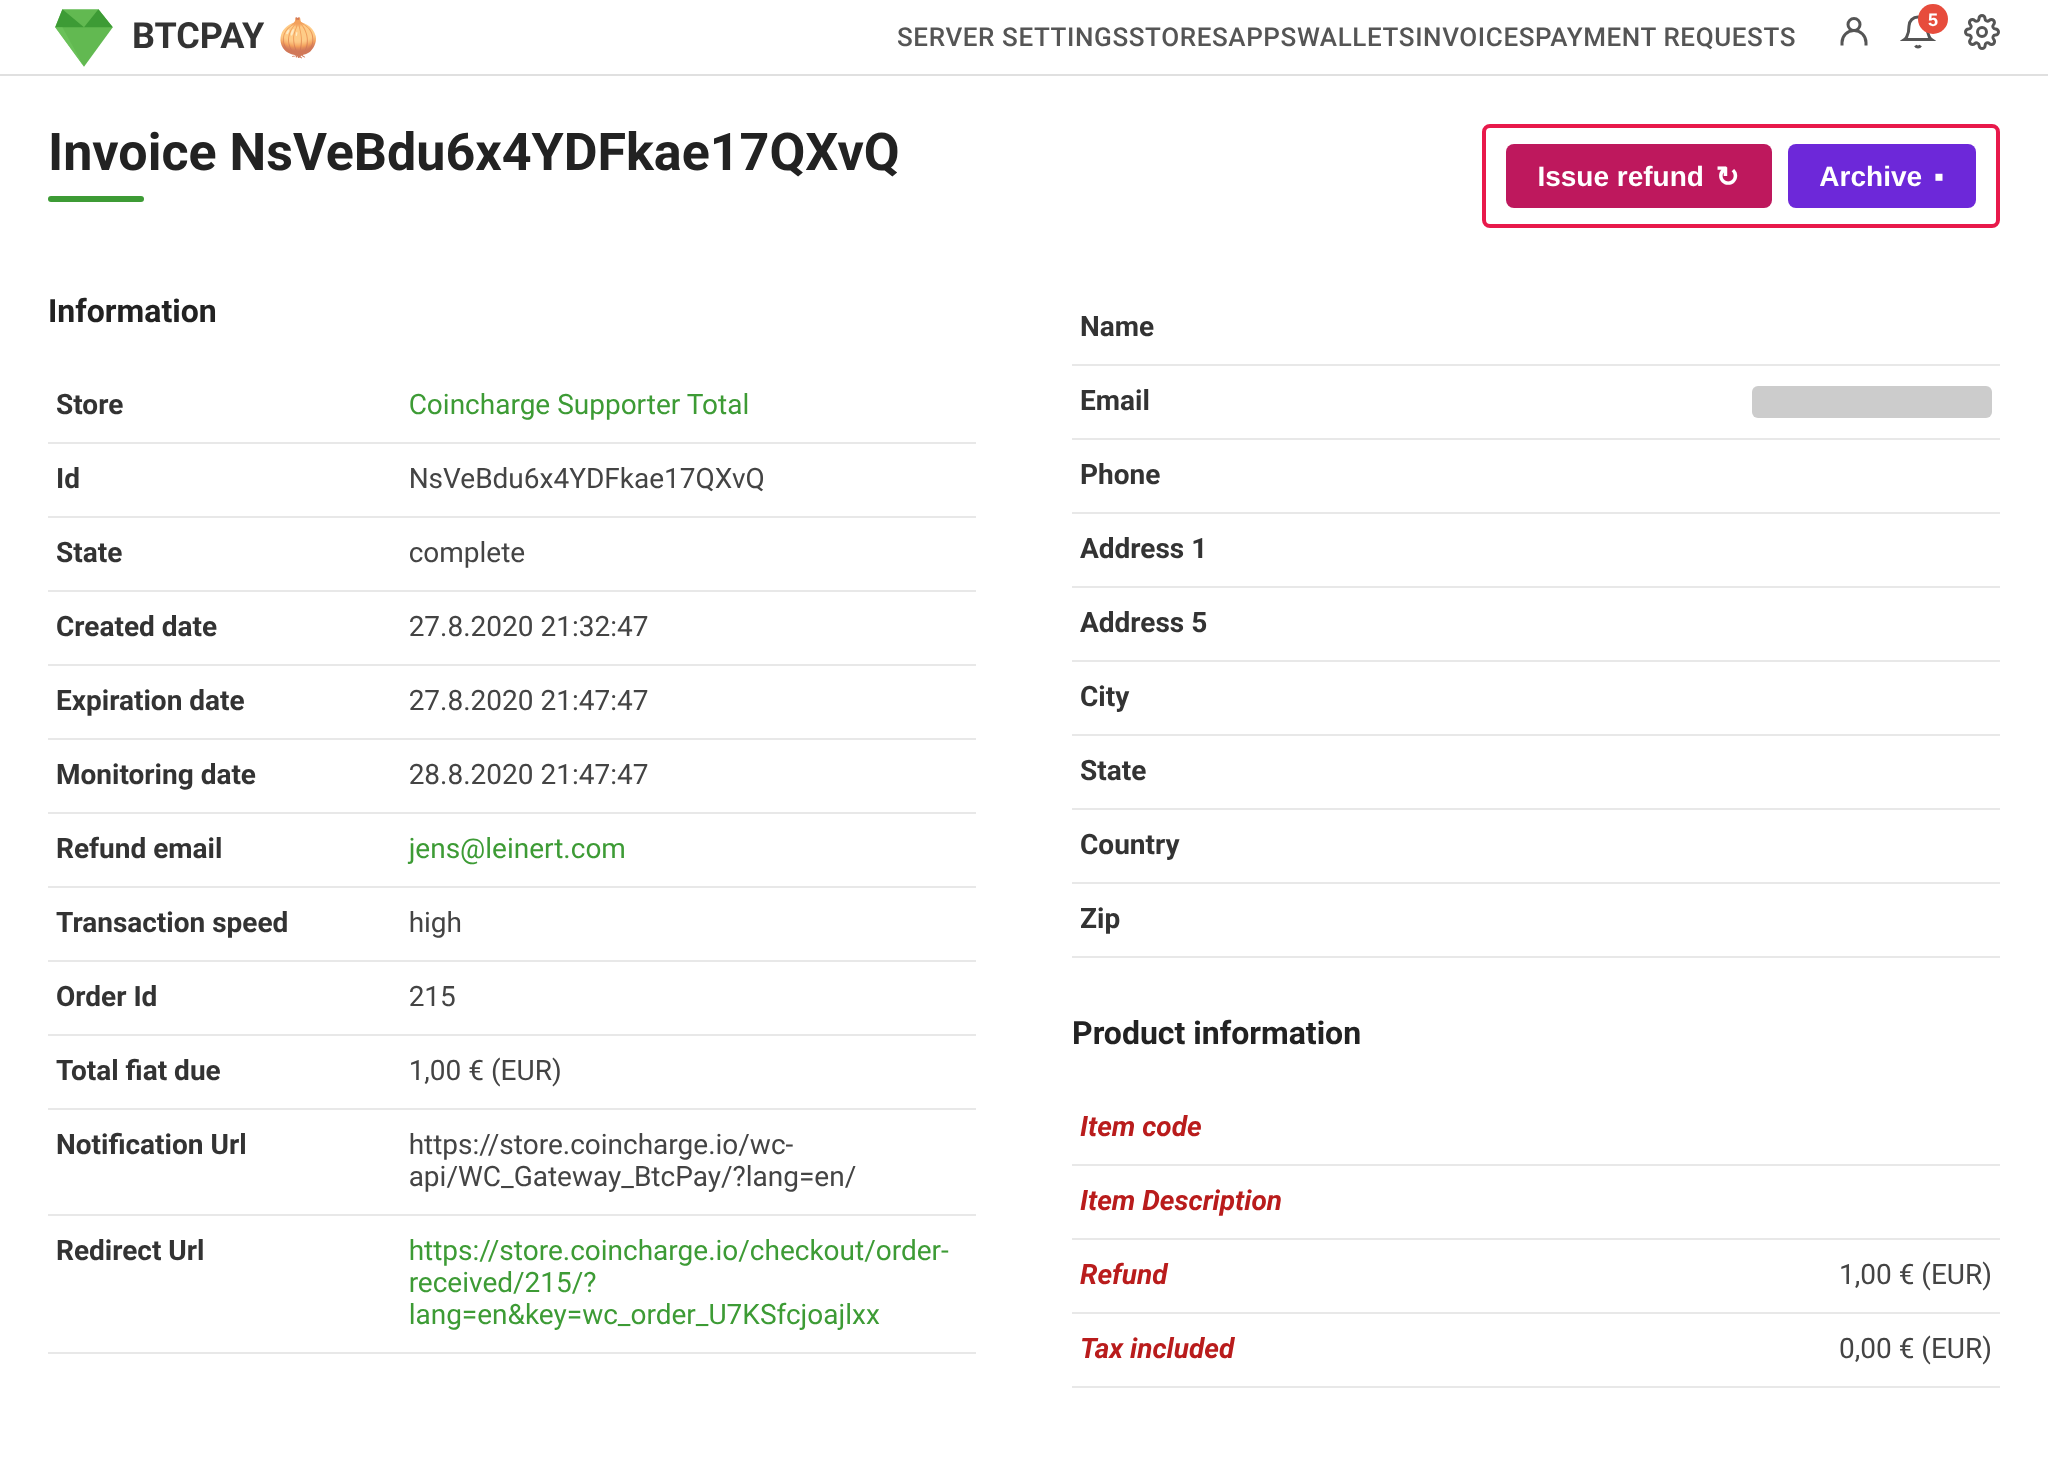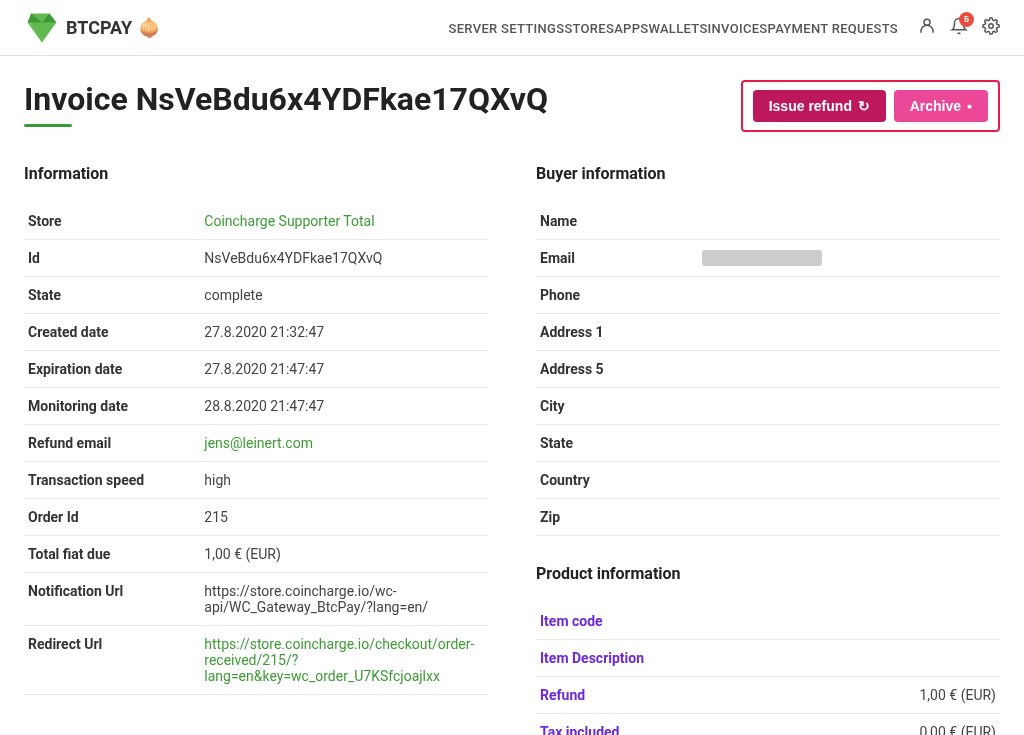--- a/index.html
+++ b/index.html
@@ -3,21 +3,21 @@
   <meta charset="utf-8">
   <style>
     * { box-sizing: border-box; margin: 0; padding: 0; }
     body { font-family: -apple-system, BlinkMacSystemFont, 'Segoe UI', Roboto, sans-serif; font-size: 14px; color: #333; background: #fff; }
 
     
     .navbar {
       display: flex;
       align-items: center;
       padding: 0 24px;
-      height: 56px;
+      height: 38px;
       background: #fff;
       border-bottom: 1px solid #e0e0e0;
     }
     .navbar-brand {
       display: flex;
       align-items: center;
       gap: 6px;
       margin-right: auto;
     }
     .logo-svg { width: 36px; height: 36px; }
@@ -78,21 +78,21 @@
     }
 
     
     .page-header {
       display: flex;
       align-items: flex-start;
       justify-content: space-between;
       margin-bottom: 32px;
     }
     .page-title-block h1 {
-      font-size: 32px;
+      font-size: 26px;
       font-weight: 700;
       color: #222;
       margin-bottom: 6px;
     }
     .title-underline {
       width: 48px;
       height: 3px;
       background: #3d9b35;
       border-radius: 2px;
     }
@@ -111,21 +111,21 @@
       padding: 8px 16px;
       border-radius: 4px;
       font-size: 14px;
       font-weight: 600;
       cursor: pointer;
       display: flex;
       align-items: center;
       gap: 6px;
     }
     .btn-archive {
-      background: #ec4899;
+      background: #6d28d9;
       color: #fff;
       border: none;
       padding: 8px 16px;
       border-radius: 4px;
       font-size: 14px;
       font-weight: 600;
       cursor: pointer;
       display: flex;
       align-items: center;
       gap: 6px;
@@ -192,41 +192,43 @@
       padding: 10px 4px;
       vertical-align: top;
     }
     .buyer-table td:first-child {
       font-weight: 700;
       color: #333;
       width: 35%;
     }
     .buyer-table td:last-child {
       color: #444;
+      text-align: right;
     }
 
     
     .product-section {
       margin-top: 28px;
     }
     .product-table {
       width: 100%;
       border-collapse: collapse;
     }
     .product-table tr {
       border-bottom: 1px solid #e8e8e8;
     }
     .product-table td {
       padding: 10px 4px;
       vertical-align: top;
     }
     .product-table td:first-child {
       font-weight: 700;
-      color: #6d28d9;
+      color: #b91c1c;
       width: 45%;
+      font-style: italic;
     }
     .product-table td:last-child {
       color: #444;
       text-align: right;
     }
   </style>
 </head>
 <body>
 
 <nav class="navbar">
@@ -345,21 +347,20 @@
             </tr>
             <tr>
               <td>Redirect Url</td>
               <td><a class="link-green" href="#">https://store.coincharge.io/checkout/order-received/215/?lang=en&amp;key=wc_order_U7KSfcjoajlxx</a></td>
             </tr>
           </tbody>
       </table>
     </div>
 
     <div class="right-column">
-      <h2 class="section-title">Buyer information</h2>
       <table class="buyer-table">
         <tbody id="buyer-tbody">
             <tr>
               <td>Name</td>
               <td></td>
             </tr>
             <tr>
               <td>Email</td>
               <td><span class="blurred-value">hidden@email.com</span></td>
             </tr>

